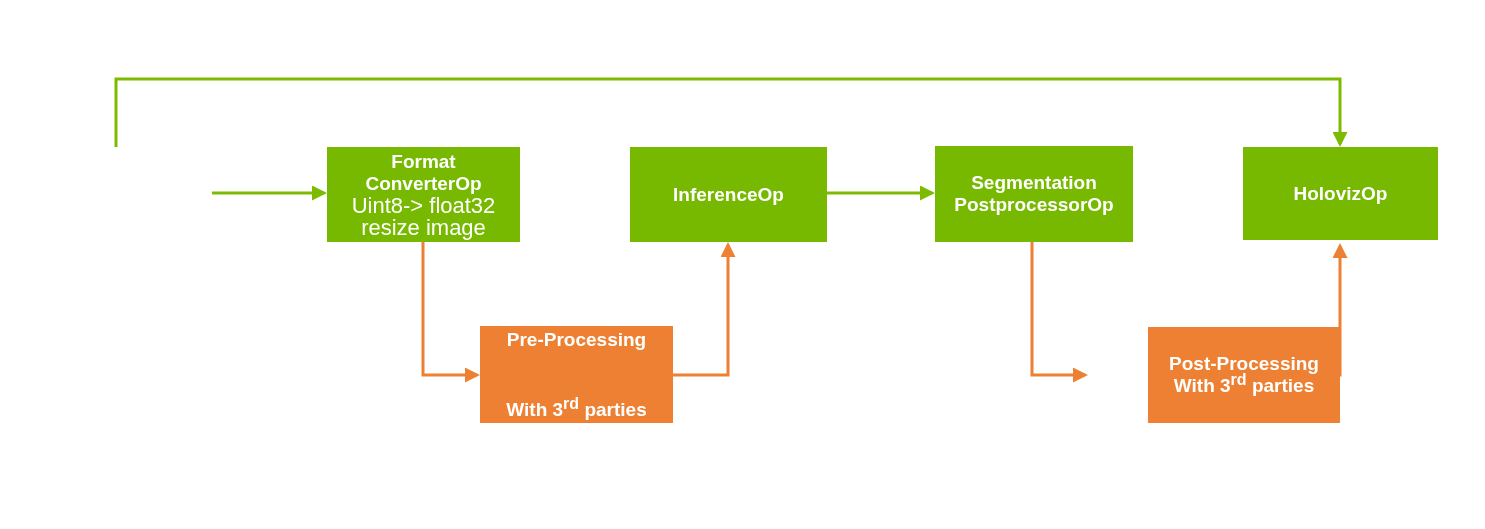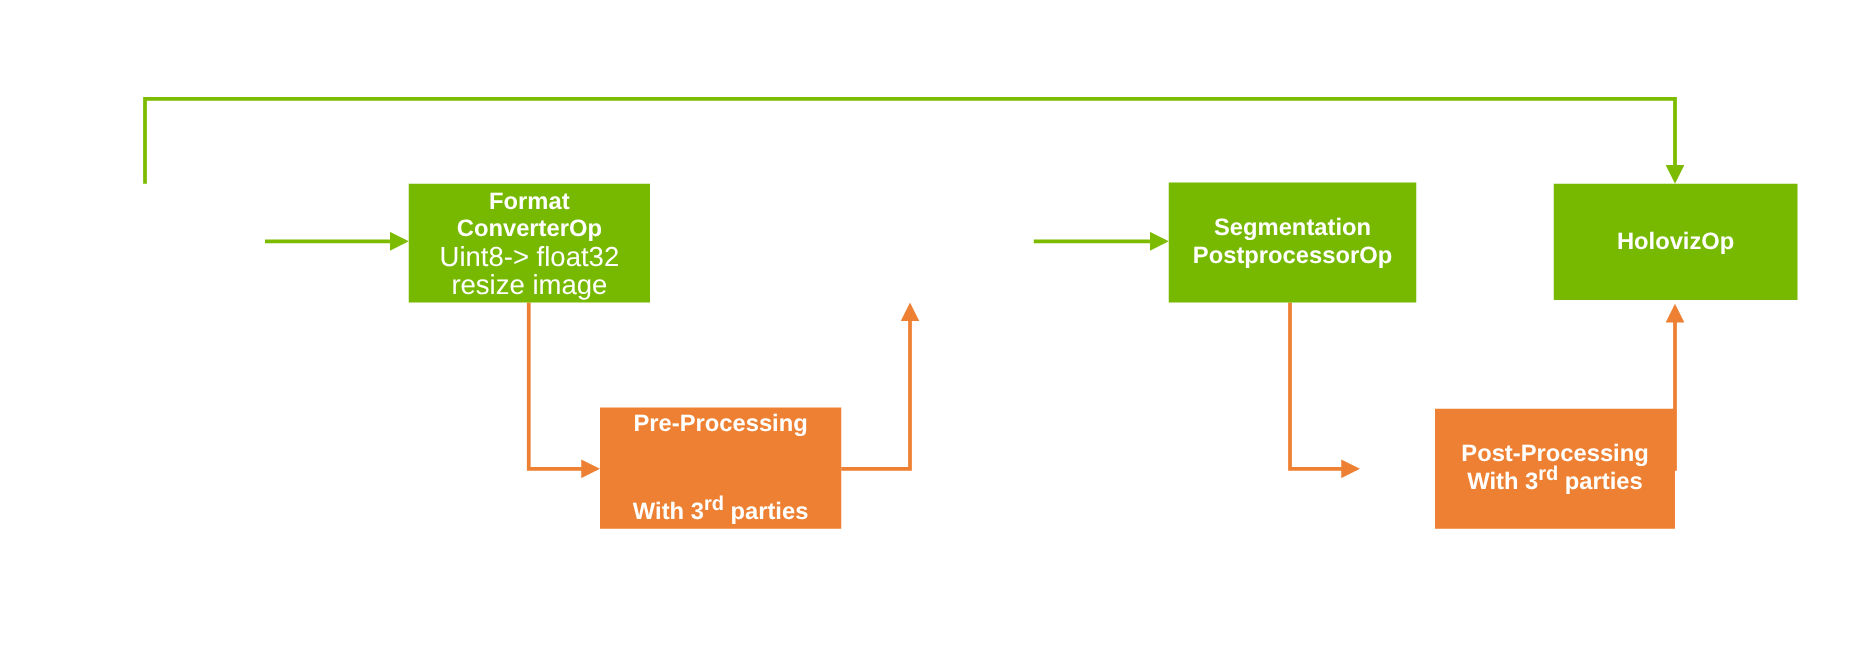--- a/index.html
+++ b/index.html
@@ -81,20 +81,23 @@
     </svg>
 
 
   <div class="node green" style="left: 327px; top: 147px; width: 193px; height: 95px; background: rgb(118, 185, 0);">
     <div class="title">Format
 ConverterOp</div>
     <div class="subtitle">Uint8-&gt; float32
 resize image</div>
   </div>
 
+  <div class="node green" style="left: 630px; top: 147px; width: 197px; height: 95px; background: rgb(118, 185, 0);">
+    <div class="title">InferenceOp</div>
+  </div>
 
   <div class="node green" style="left: 935px; top: 146px; width: 198px; height: 96px; background: rgb(118, 185, 0);">
     <div class="title">Segmentation
 PostprocessorOp</div>
   </div>
 
   <div class="node green" style="left: 1243px; top: 147px; width: 195px; height: 93px; background: rgb(118, 185, 0);">
     <div class="title">HolovizOp</div>
   </div>
 

